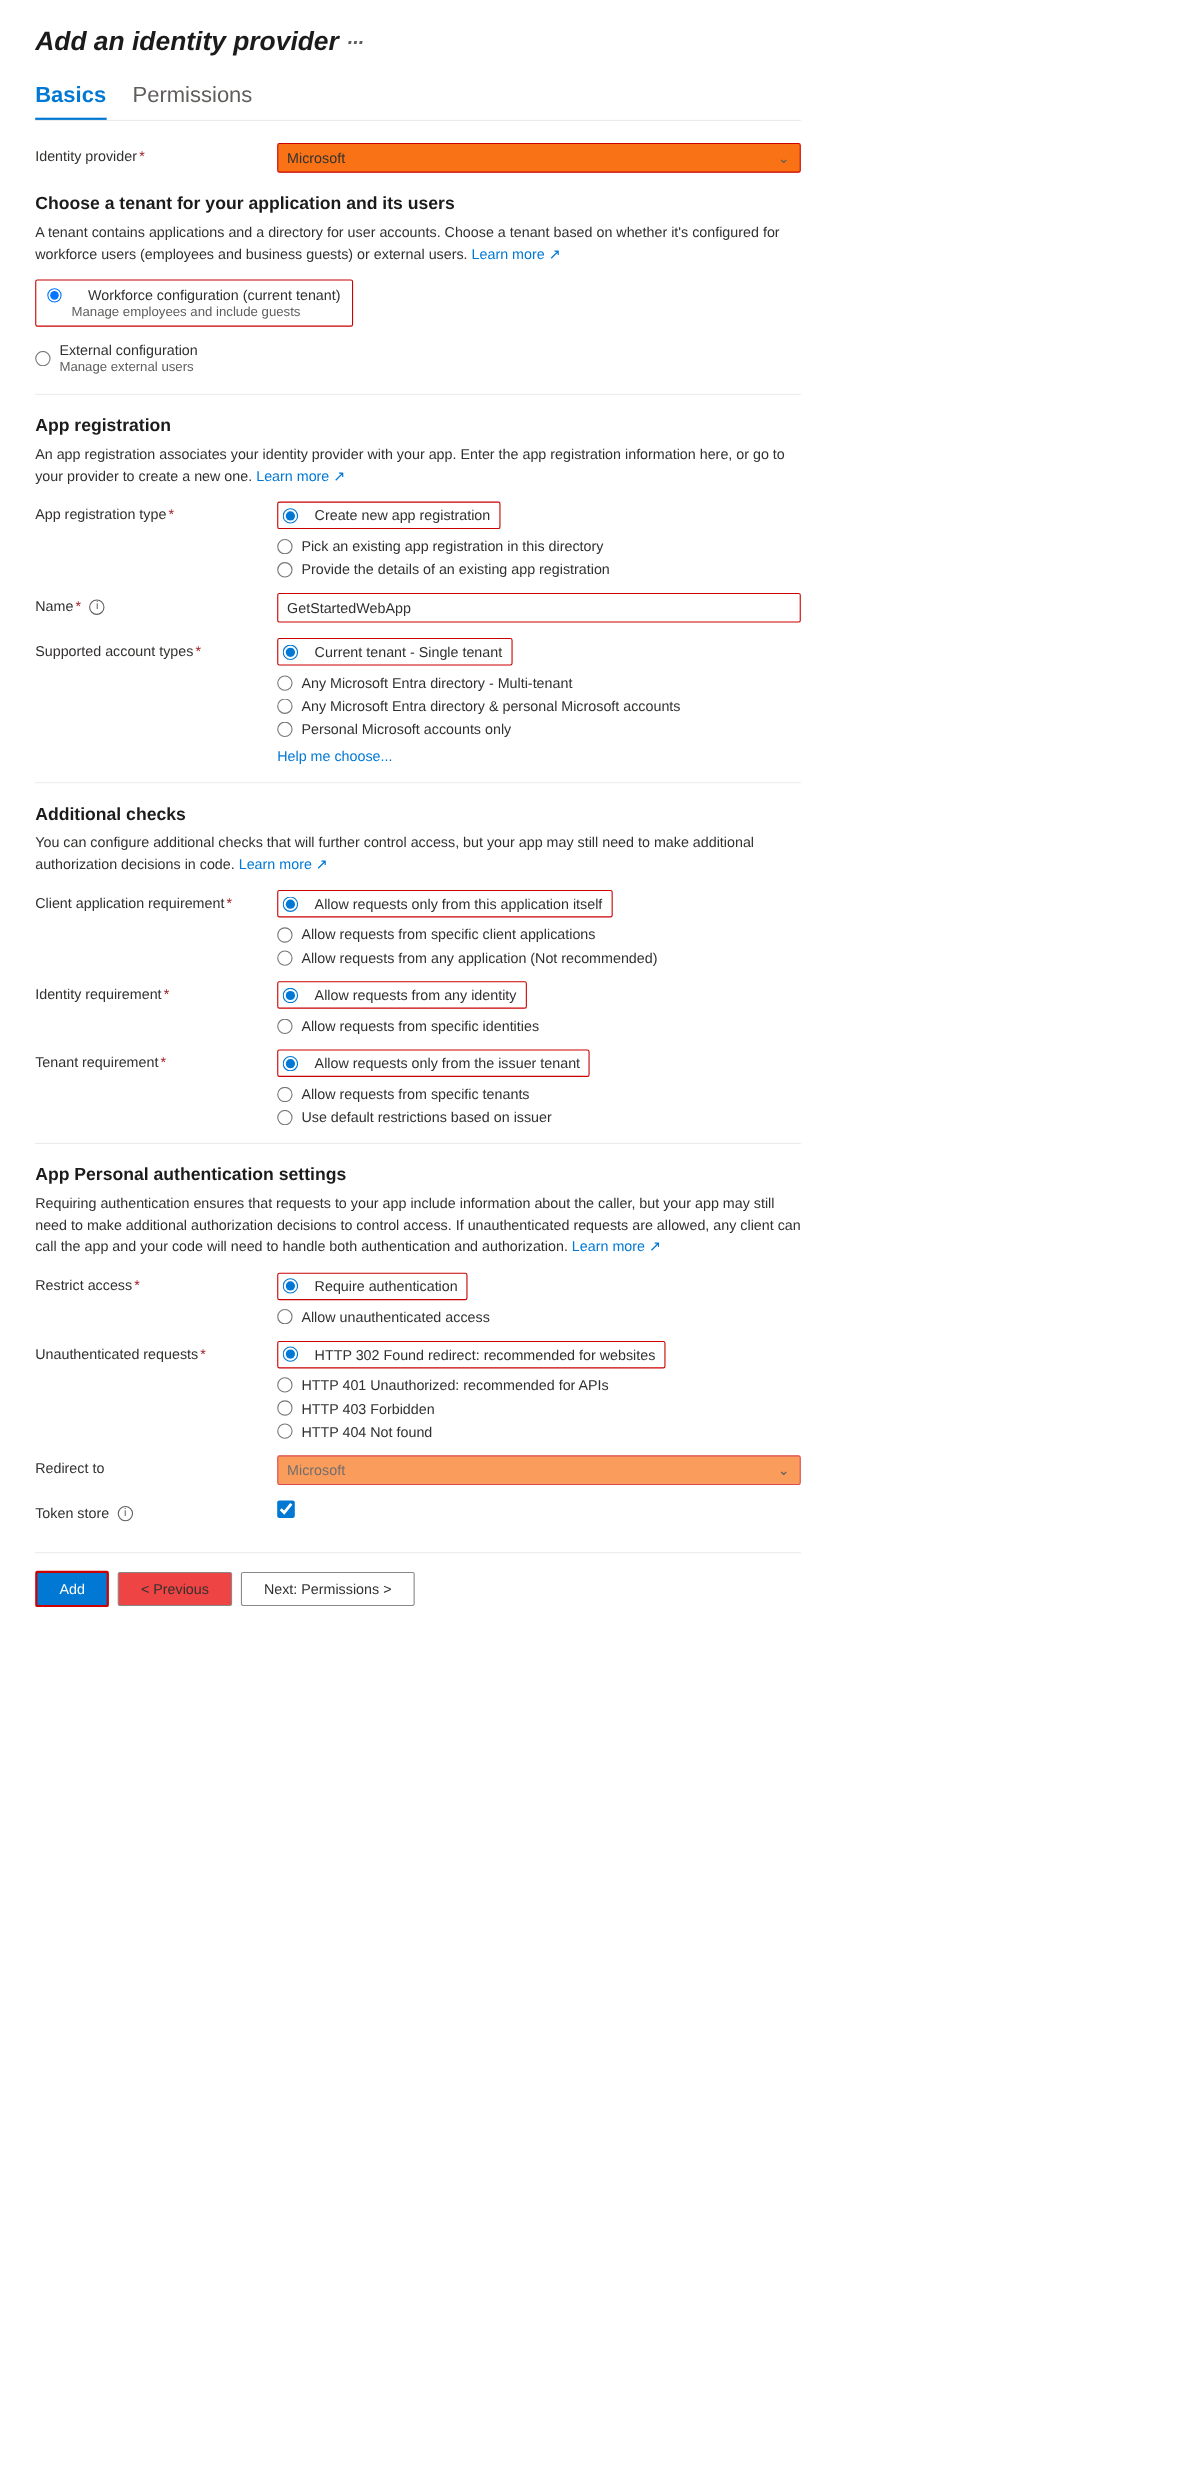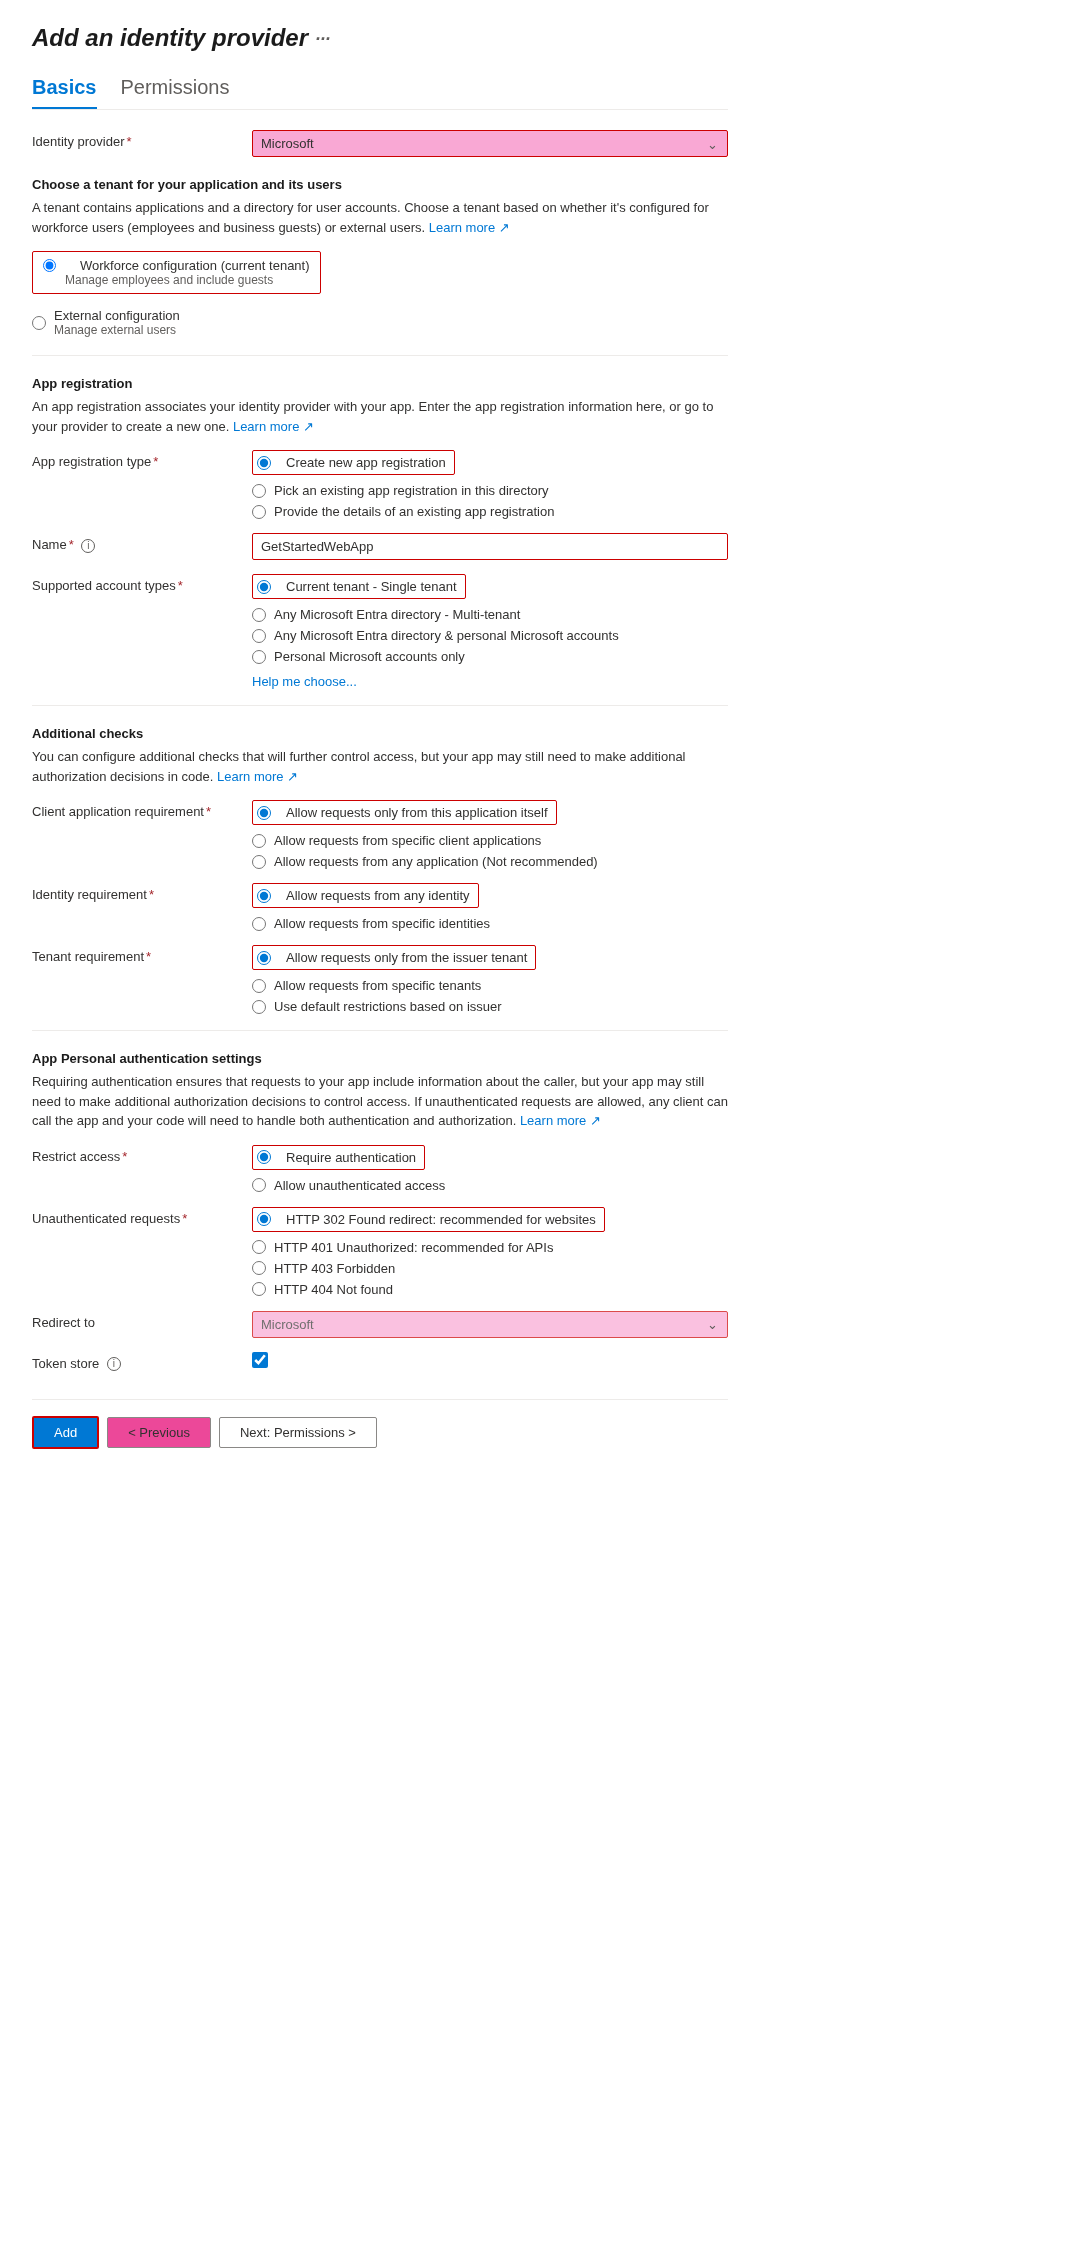--- a/index.html
+++ b/index.html
@@ -74,21 +74,21 @@
     .form-control {
       flex: 1;
     }
     select.dropdown {
       width: 100%;
       padding: 5px 8px;
       border: 1px solid #c00;
       border-radius: 2px;
       font-size: 13px;
       color: #323130;
-      background: #f9a8d4;
+      background: #f97316;
       appearance: none;
       -webkit-appearance: none;
       cursor: pointer;
     }
     .select-wrapper {
       position: relative;
       width: 100%;
     }
     .select-wrapper::after {
       content: '⌄';
@@ -101,21 +101,21 @@
     }
     input[type="text"] {
       width: 100%;
       padding: 5px 8px;
       border: 1px solid #c00;
       border-radius: 2px;
       font-size: 13px;
       color: #323130;
     }
     .section-title {
-      font-size: 13px;
+      font-size: 16px;
       font-weight: 600;
       margin: 20px 0 6px 0;
       color: #1b1b1b;
     }
     .section-desc {
       font-size: 13px;
       color: #323130;
       margin-bottom: 14px;
       line-height: 1.5;
     }
@@ -173,21 +173,21 @@
       background: #0078d4;
       color: #fff;
       border: none;
       padding: 7px 20px;
       font-size: 13px;
       border-radius: 2px;
       cursor: pointer;
       border: 2px solid #c00;
     }
     .btn-secondary {
-      background: #ec4899;
+      background: #ef4444;
       color: #323130;
       border: 1px solid #8a8886;
       padding: 7px 20px;
       font-size: 13px;
       border-radius: 2px;
       cursor: pointer;
     }
     .btn-next {
       background: #fff;
       color: #323130;

